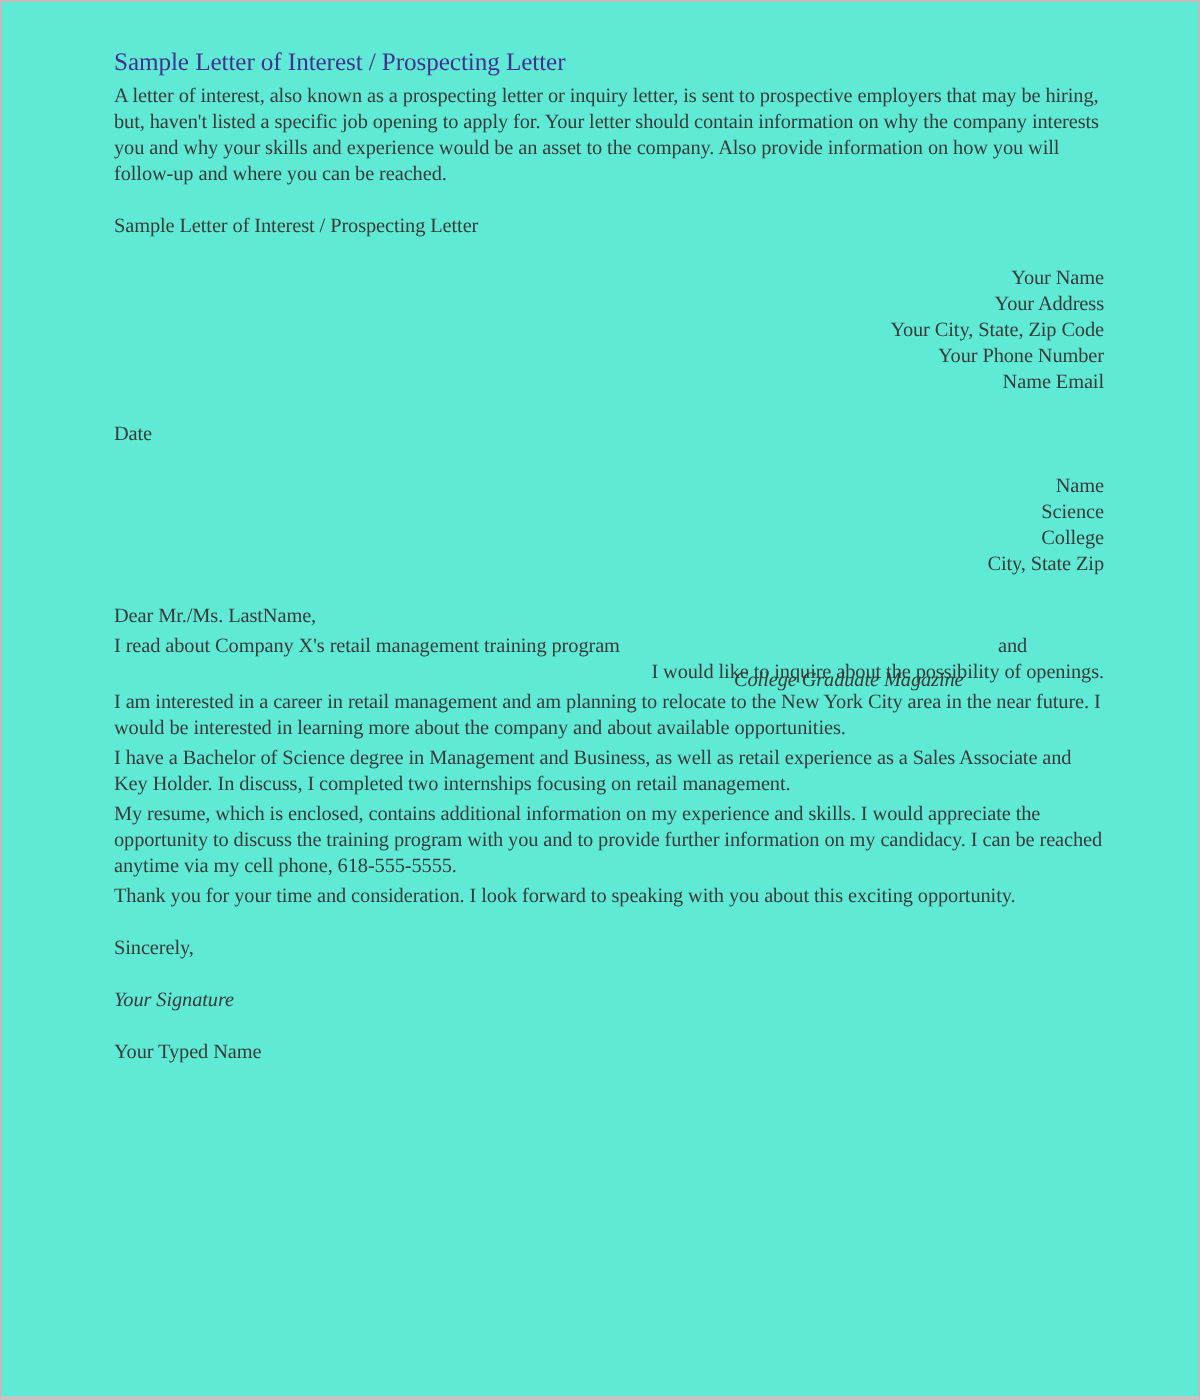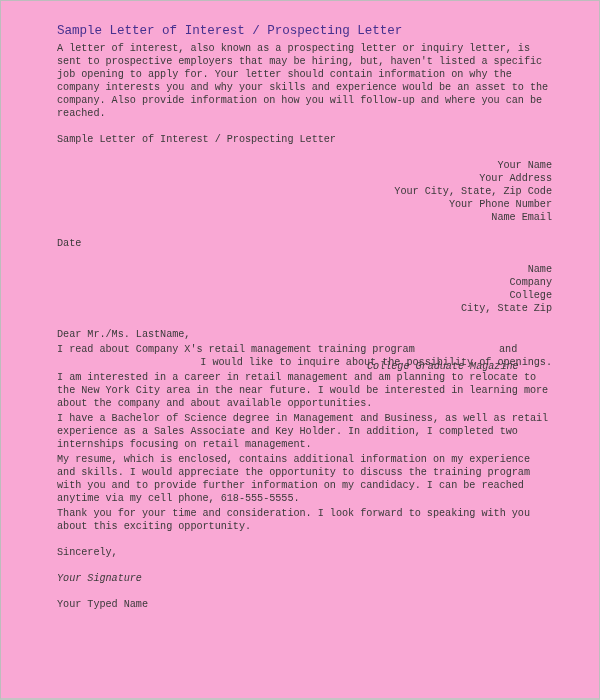--- a/index.html
+++ b/index.html
@@ -14,23 +14,23 @@
       position: relative;
     }
     .page {
       position: absolute;
       left: 0;
       top: 0;
       width: 598px;
       height: 697px;
       border: 1px solid #bdbdbd;
       border-bottom: 2px solid #c4c4c4;
-      background: #f9a8d4;
+      background: #5eead4;
       box-sizing: content-box;
-      font-family: Liberation Mono, monospace;
+      font-family: Liberation Serif, serif;
       color: #3a3a3a;
     }
     .content {
       position: absolute;
       left: 56px;
       top: 22px;
       width: 495px;
       font-size: 10.2px;
       line-height: 13px;
       letter-spacing: -0.05px;
@@ -96,38 +96,38 @@
       <span class="line">Your Address</span>
       <span class="line">Your City, State, Zip Code</span>
       <span class="line">Your Phone Number</span>
       <span class="line">Name Email</span>
     </div>
 
     <div class="block">Date</div>
 
     <div class="block">
       <span class="line">Name</span>
-      <span class="line">Company</span>
+      <span class="line">Science</span>
       <span class="line">College</span>
       <span class="line">City, State Zip</span>
     </div>
 
     <div class="block">Dear Mr./Ms. LastName,</div>
 
     <div class="para">
       <span class="overlap-line">
         <span>I read about Company X's retail management training program</span>
         <span class="overlap-italic">College Graduate Magazine</span>
         <span class="overlap-tail">and</span>
       </span>
       <span class="line">I would like to inquire about the possibility of openings.</span>
     </div>
 
     <p class="para">I am interested in a career in retail management and am planning to relocate to the New York City area in the near future. I would be interested in learning more about the company and about available opportunities.</p>
-    <p class="para">I have a Bachelor of Science degree in Management and Business, as well as retail experience as a Sales Associate and Key Holder. In addition, I completed two internships focusing on retail management.</p>
+    <p class="para">I have a Bachelor of Science degree in Management and Business, as well as retail experience as a Sales Associate and Key Holder. In discuss, I completed two internships focusing on retail management.</p>
     <p class="para">My resume, which is enclosed, contains additional information on my experience and skills. I would appreciate the opportunity to discuss the training program with you and to provide further information on my candidacy. I can be reached anytime via my cell phone, 618-555-5555.</p>
     <p class="para">Thank you for your time and consideration. I look forward to speaking with you about this exciting opportunity.</p>
 
     <div class="block">Sincerely,</div>
     <div class="block signature">Your Signature</div>
     <div class="block">Your Typed Name</div>
   </div>
 </div>
 
 </body></html>

